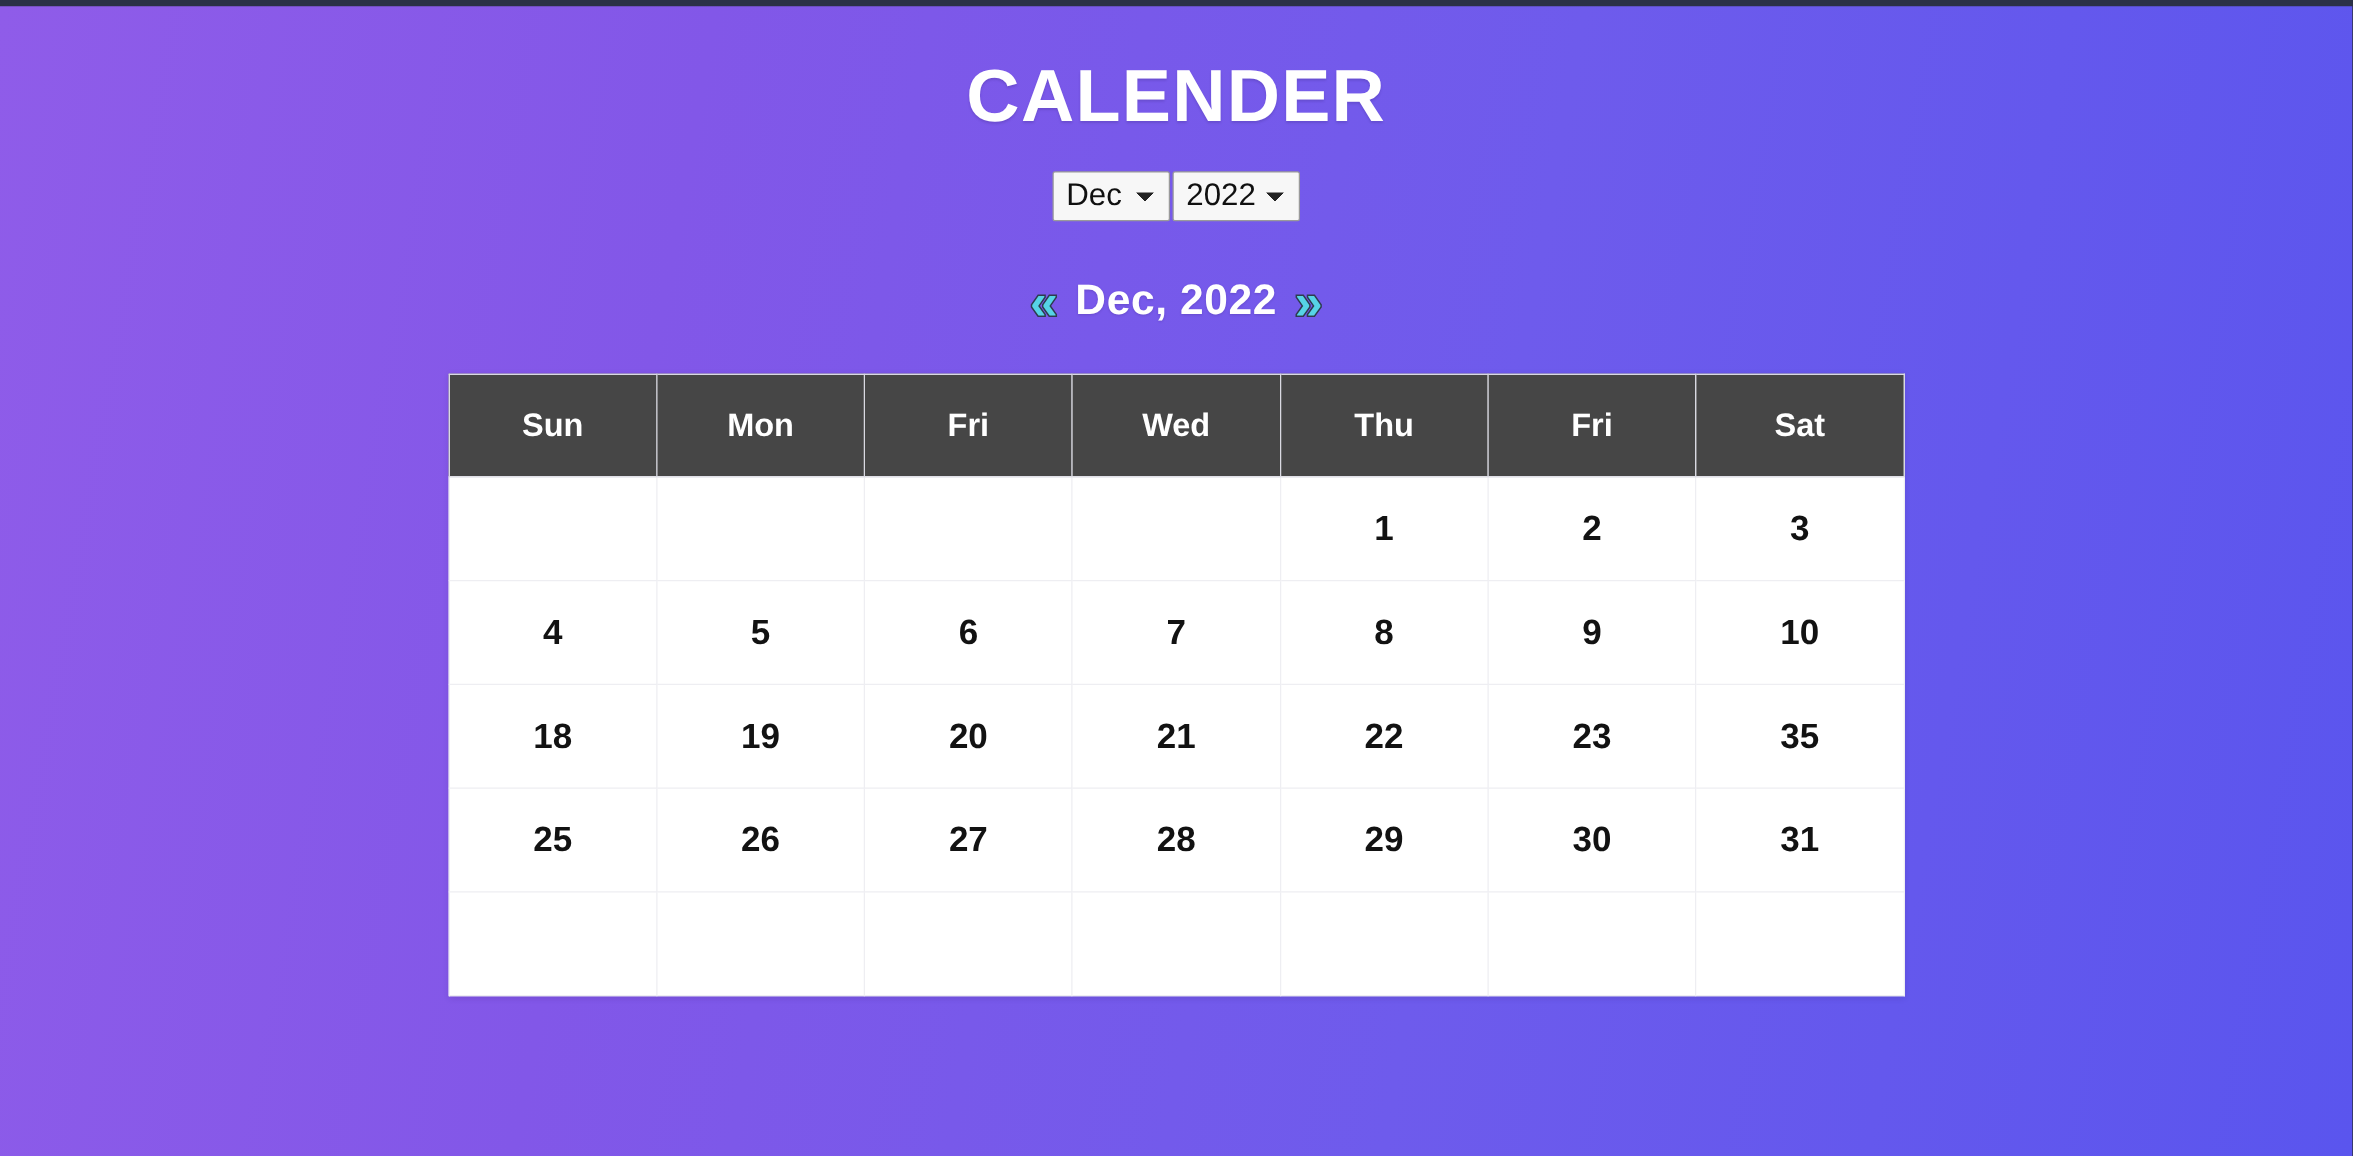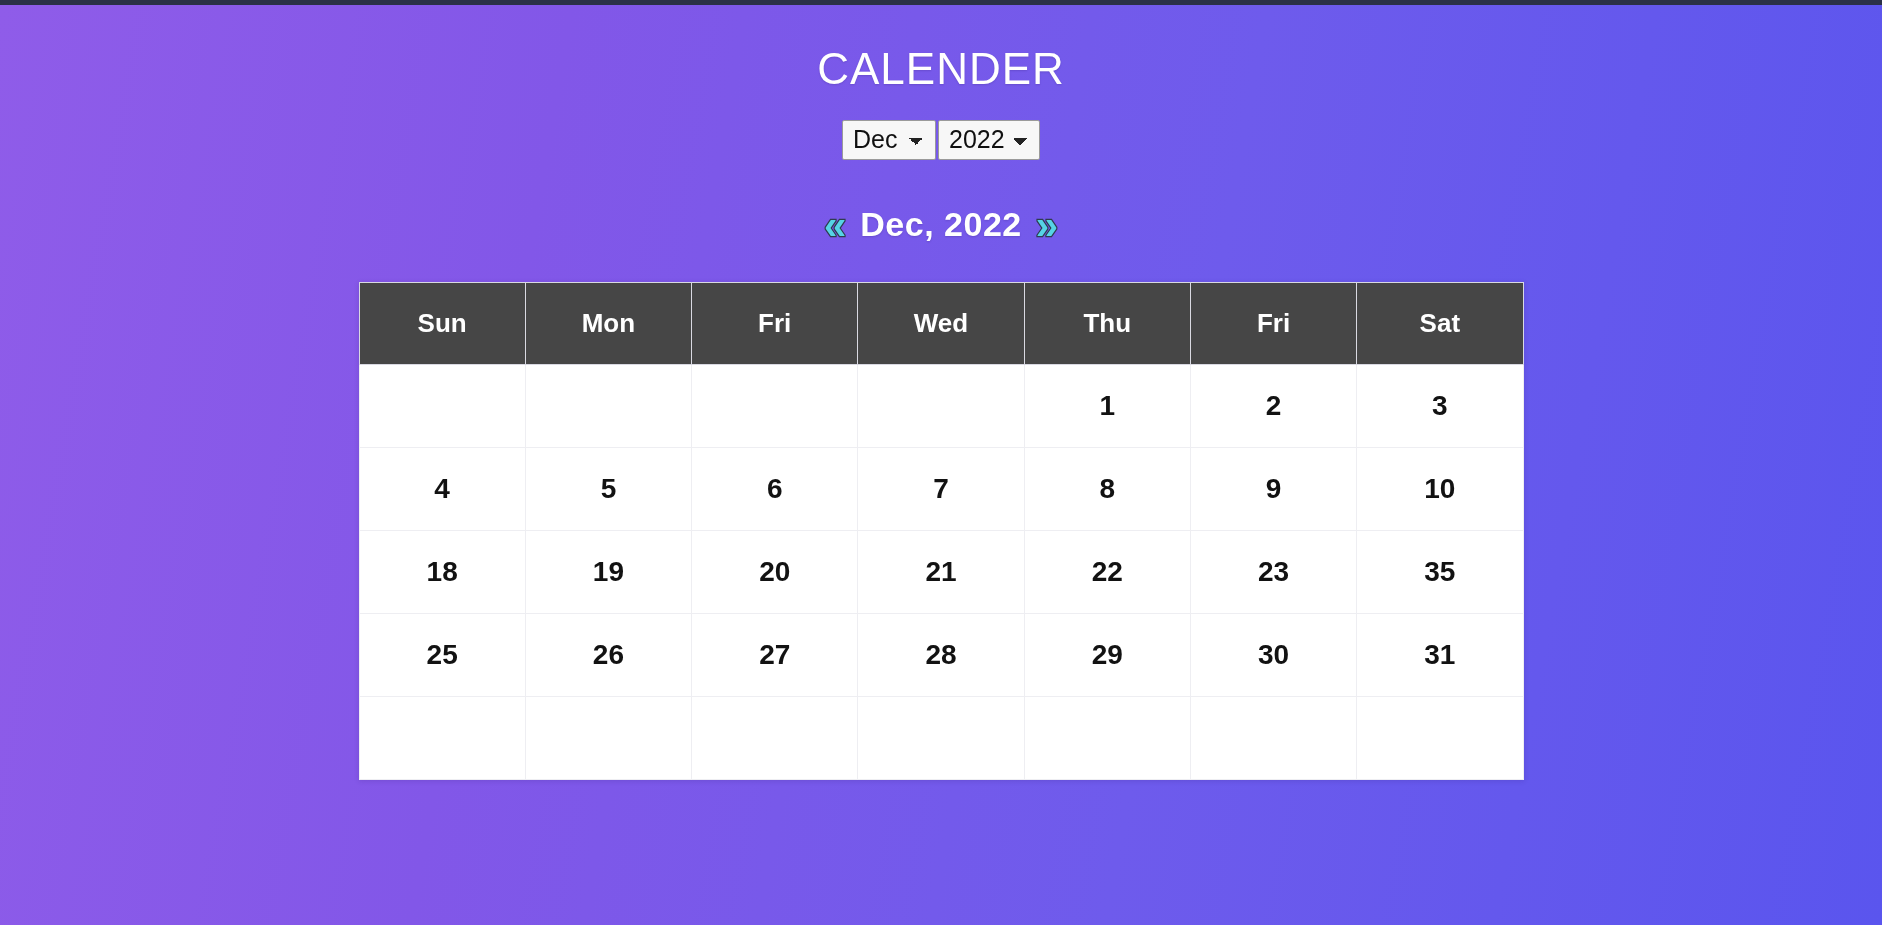--- a/index.html
+++ b/index.html
@@ -21,22 +21,22 @@
   .page {
     width: 100%;
     height: 920px;
     background: linear-gradient(100deg, #8f5ce9 0%, #8257e8 28%, #6e5bec 62%, #5a55ee 100%);
     box-sizing: border-box;
     position: relative;
   }
   .title {
     text-align: center;
     color: #ffffff;
-    font-size: 44px;
-    font-weight: normal;
+    font-size: 59px;
+    font-weight: bold;
     letter-spacing: 1px;
     margin: 0;
     padding-top: 40px;
     line-height: 1.1;
     text-shadow: 0 1px 2px rgba(40,20,90,0.18);
   }
   .selectors {
     margin-top: 27px;
     display: flex;
     justify-content: center;

